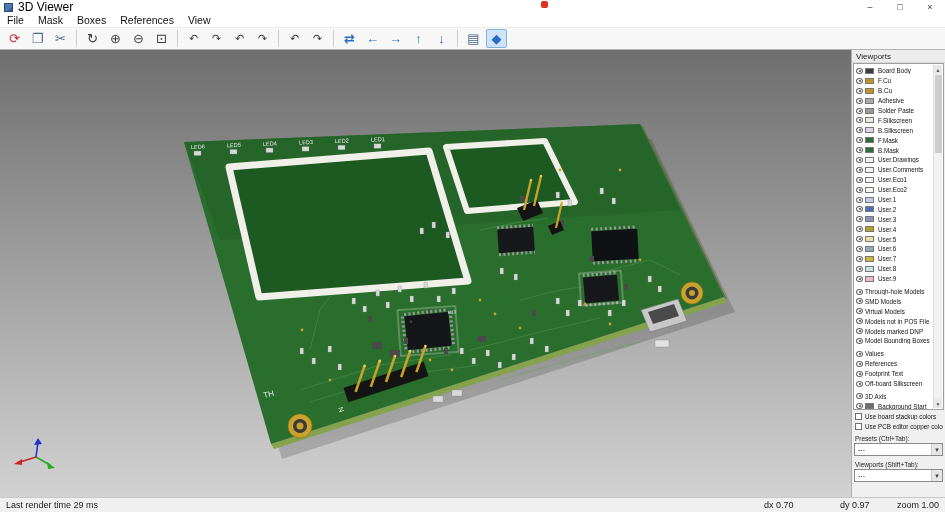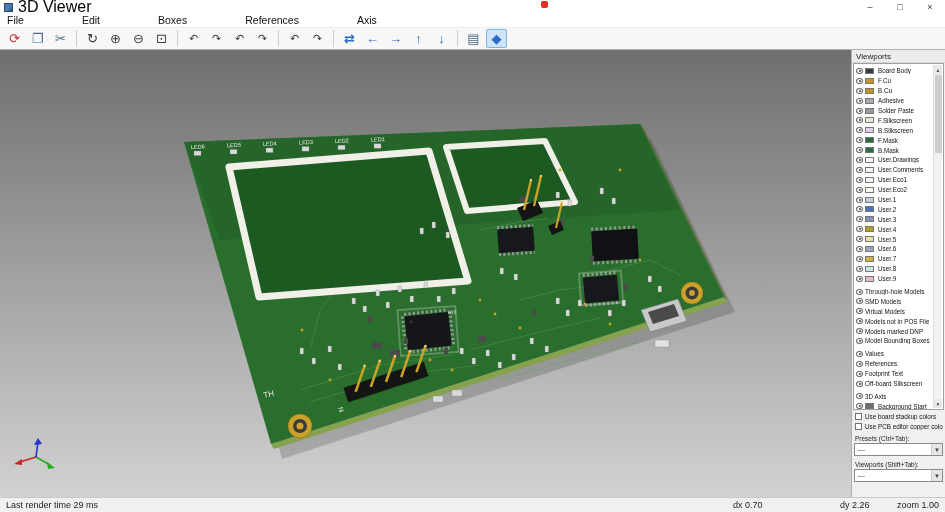--- a/index.html
+++ b/index.html
@@ -3,28 +3,28 @@
 <meta charset="utf-8">
 <style>
   * { margin:0; padding:0; box-sizing:border-box; }
   html,body { width:945px; height:512px; overflow:hidden; background:#fff;
     font-family:"Liberation Sans","DejaVu Sans",sans-serif; -webkit-user-select:none; user-select:none; }
 
   
   .titlebar { height:14px; display:flex; align-items:center; background:#ffffff; position:relative; }
   .app-icon { width:9px; height:9px; margin:0 5px 0 4px;
     background:linear-gradient(135deg,#4a7ab5 60%,#2c4a70); border:1px solid #2c4a70; }
-  .title-text { font-size:16px; color:#000; line-height:14px; }
+  .title-text { font-size:12px; color:#000; line-height:14px; }
   .rec-dot { position:absolute; left:541px; top:1px; width:7px; height:7px; background:#e03020; border-radius:2px; }
   .win-controls { margin-left:auto; display:flex; height:14px; }
   .win-btn { width:30px; height:14px; display:flex; align-items:center; justify-content:center;
     font-size:9px; color:#333; }
 
   
-  .menubar { height:13px; display:flex; align-items:center; background:#ffffff; font-size:10.5px; color:#111;gap:44px; }
+  .menubar { height:13px; display:flex; align-items:center; background:#ffffff; font-size:10.5px; color:#111; }
   .menu-item { padding:0 7px; line-height:13px; }
 
   
   .toolbar { height:23px; background:#f7f7f7; border-top:1px solid #ececec; border-bottom:1px solid #b2b2b2;
     display:flex; align-items:center; padding-left:3px; }
   .tbb { width:21px; height:19px; display:flex; align-items:center; justify-content:center;
     font-size:13px; line-height:19px; background:transparent; border:1px solid transparent; border-radius:2px; margin:0 1px; }
   .tbb.small { font-size:11px; }
   .tbb.active { background:#cfe4f7; border-color:#7eb4e2; }
   .c-red { color:#c03030; } .c-steel { color:#4a6a8a; } .c-dark { color:#3c3c3c; } .c-blue { color:#2b6cc4; font-weight:bold; }
@@ -58,42 +58,42 @@
   .sel-label { margin:5px 0 1px 3px; font-size:6.5px; color:#222; }
   .selectbox { height:13px; margin:0 2px; background:#fff; border:1px solid #8a8a8a;
     display:flex; align-items:center; font-size:7px; color:#222; padding-left:3px; }
   .sel-arrow { margin-left:auto; width:11px; height:11px; display:flex; align-items:center; justify-content:center;
     font-size:6px; color:#444; background:#e6e6e6; border-left:1px solid #ccc; }
 
   
   .statusbar { height:15px; background:#f0f0f0; border-top:1px solid #c8c8c8; position:relative;
     font-size:9px; color:#222; }
   .statusbar span { position:absolute; top:0; line-height:14px; }
-  .st-render { left:6px; } .st-dx { left:733px; } .st-dy { left:840px; } .st-zoom { left:897px; }
+  .st-render { left:6px; } .st-dx { left:764px; } .st-dy { left:840px; } .st-zoom { left:897px; }
 </style>
 </head>
 <body>
 
 <div class="titlebar">
   <div class="app-icon"></div>
   <div class="title-text">3D Viewer</div>
   <div class="rec-dot"></div>
   <div class="win-controls">
     <div class="win-btn">–</div>
     <div class="win-btn">□</div>
     <div class="win-btn">×</div>
   </div>
 </div>
 
 <div class="menubar">
   <span class="menu-item">File</span>
-  <span class="menu-item">Edit</span>
+  <span class="menu-item">Mask</span>
   <span class="menu-item">Boxes</span>
   <span class="menu-item">References</span>
-  <span class="menu-item">Axis</span>
+  <span class="menu-item">View</span>
 </div>
 
 <div class="toolbar">
   <div class="tbb c-red">⟳</div>
   <div class="tbb c-steel">❐</div>
   <div class="tbb c-steel">✂</div>
   <div class="tbsep"></div>
   <div class="tbb c-dark">↻</div>
   <div class="tbb c-dark">⊕</div>
   <div class="tbb c-dark">⊖</div>
@@ -572,15 +572,15 @@
     <div class="selectbox">
       <span>---</span>
       <span class="sel-arrow">▼</span>
     </div>
   </div>
 </div>
 
 <div class="statusbar">
   <span class="st-render">Last render time 29 ms</span>
   <span class="st-dx">dx 0.70</span>
-  <span class="st-dy">dy 2.26</span>
+  <span class="st-dy">dy 0.97</span>
   <span class="st-zoom">zoom 1.00</span>
 </div>
 
 </body></html>

